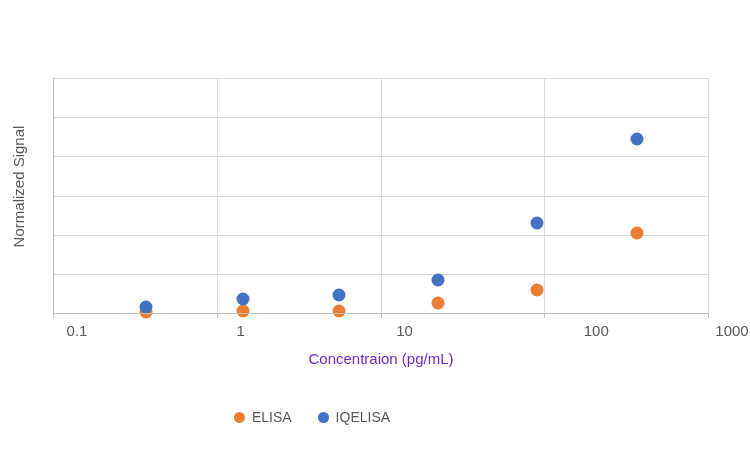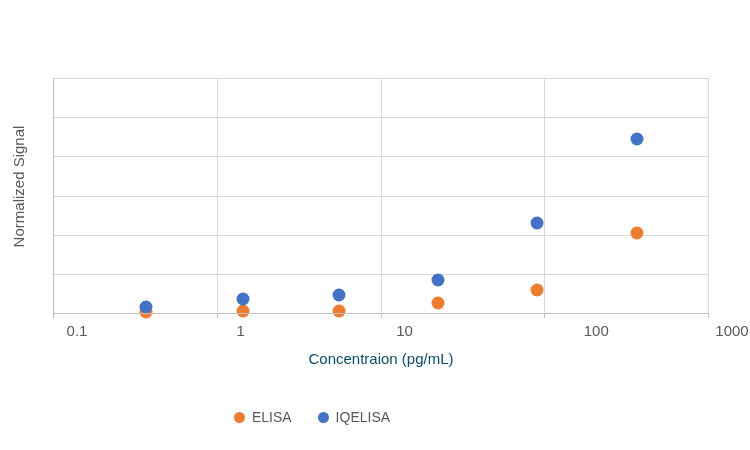--- a/index.html
+++ b/index.html
@@ -111,21 +111,21 @@
   }
 
   
   .xaxis-title {
     position: absolute;
     left: 53px;
     top: 350px;
     width: 656px;
     text-align: center;
     font-size: 15px;
-    color: #0c4a6e;
+    color: #6d28d9;
     white-space: nowrap;
   }
   .yaxis-title {
     position: absolute;
     left: -62px;
     top: 178px;
     width: 160px;
     text-align: center;
     font-size: 15px;
     color: #595959;

